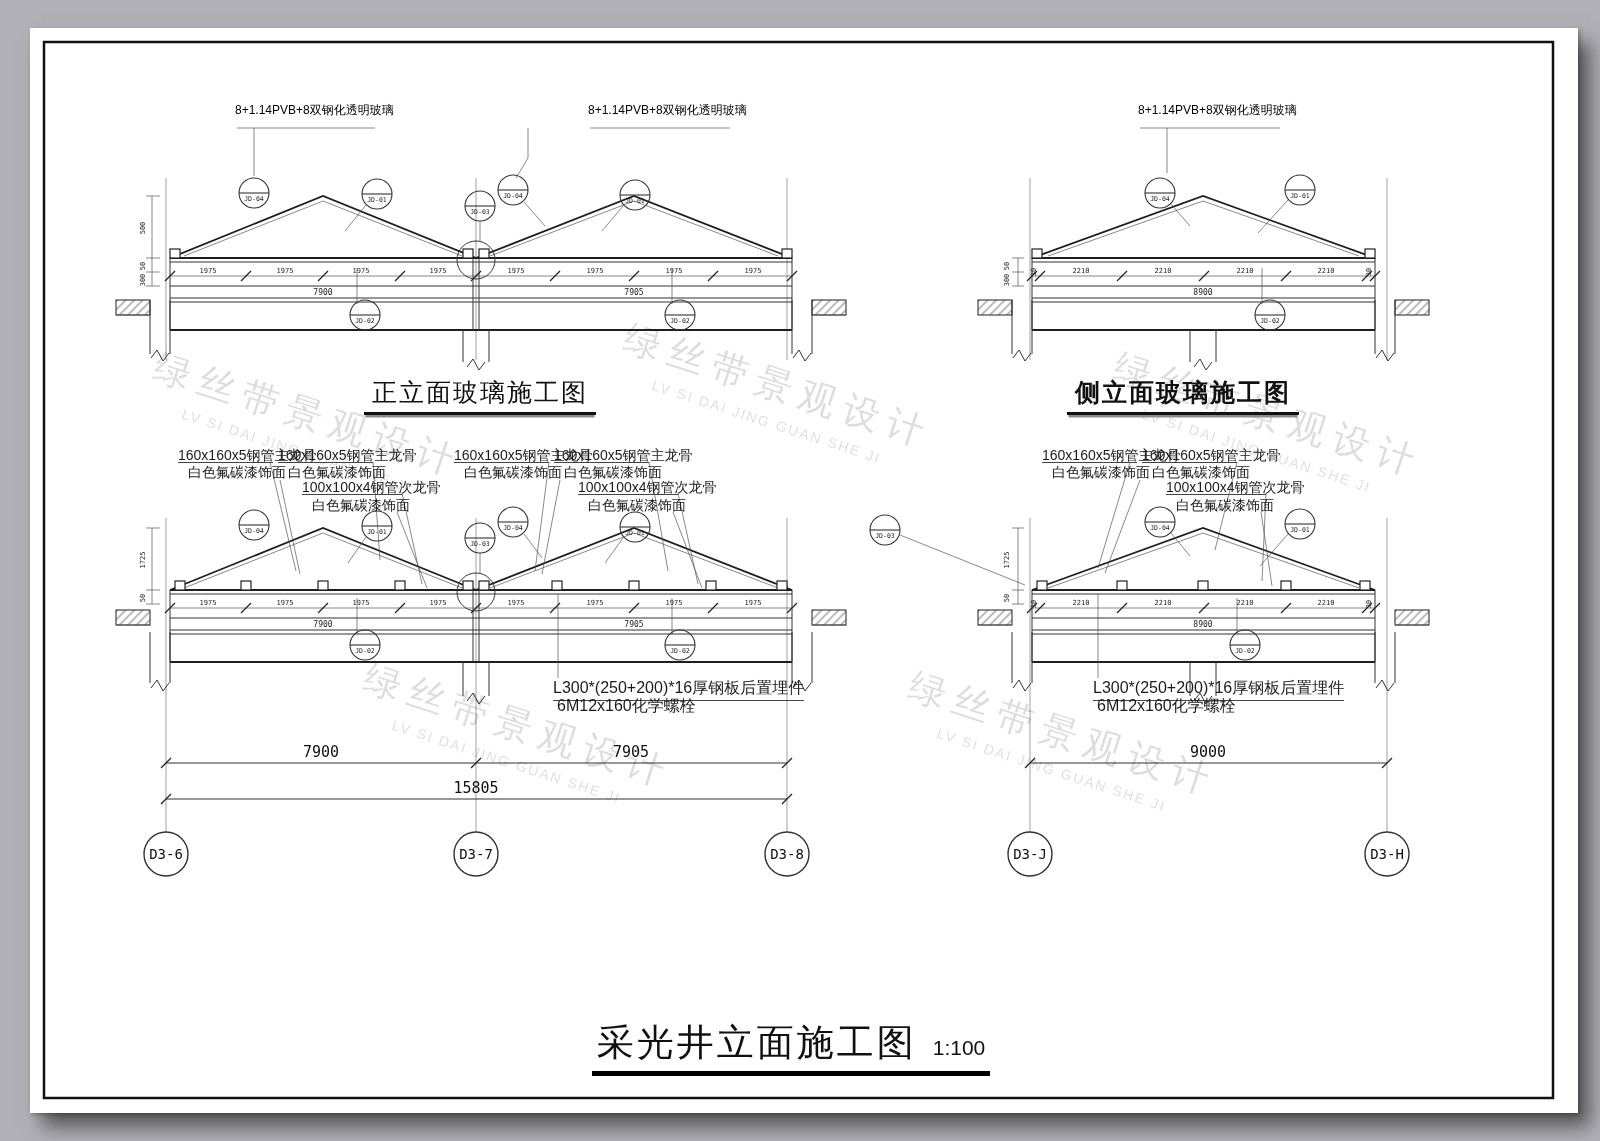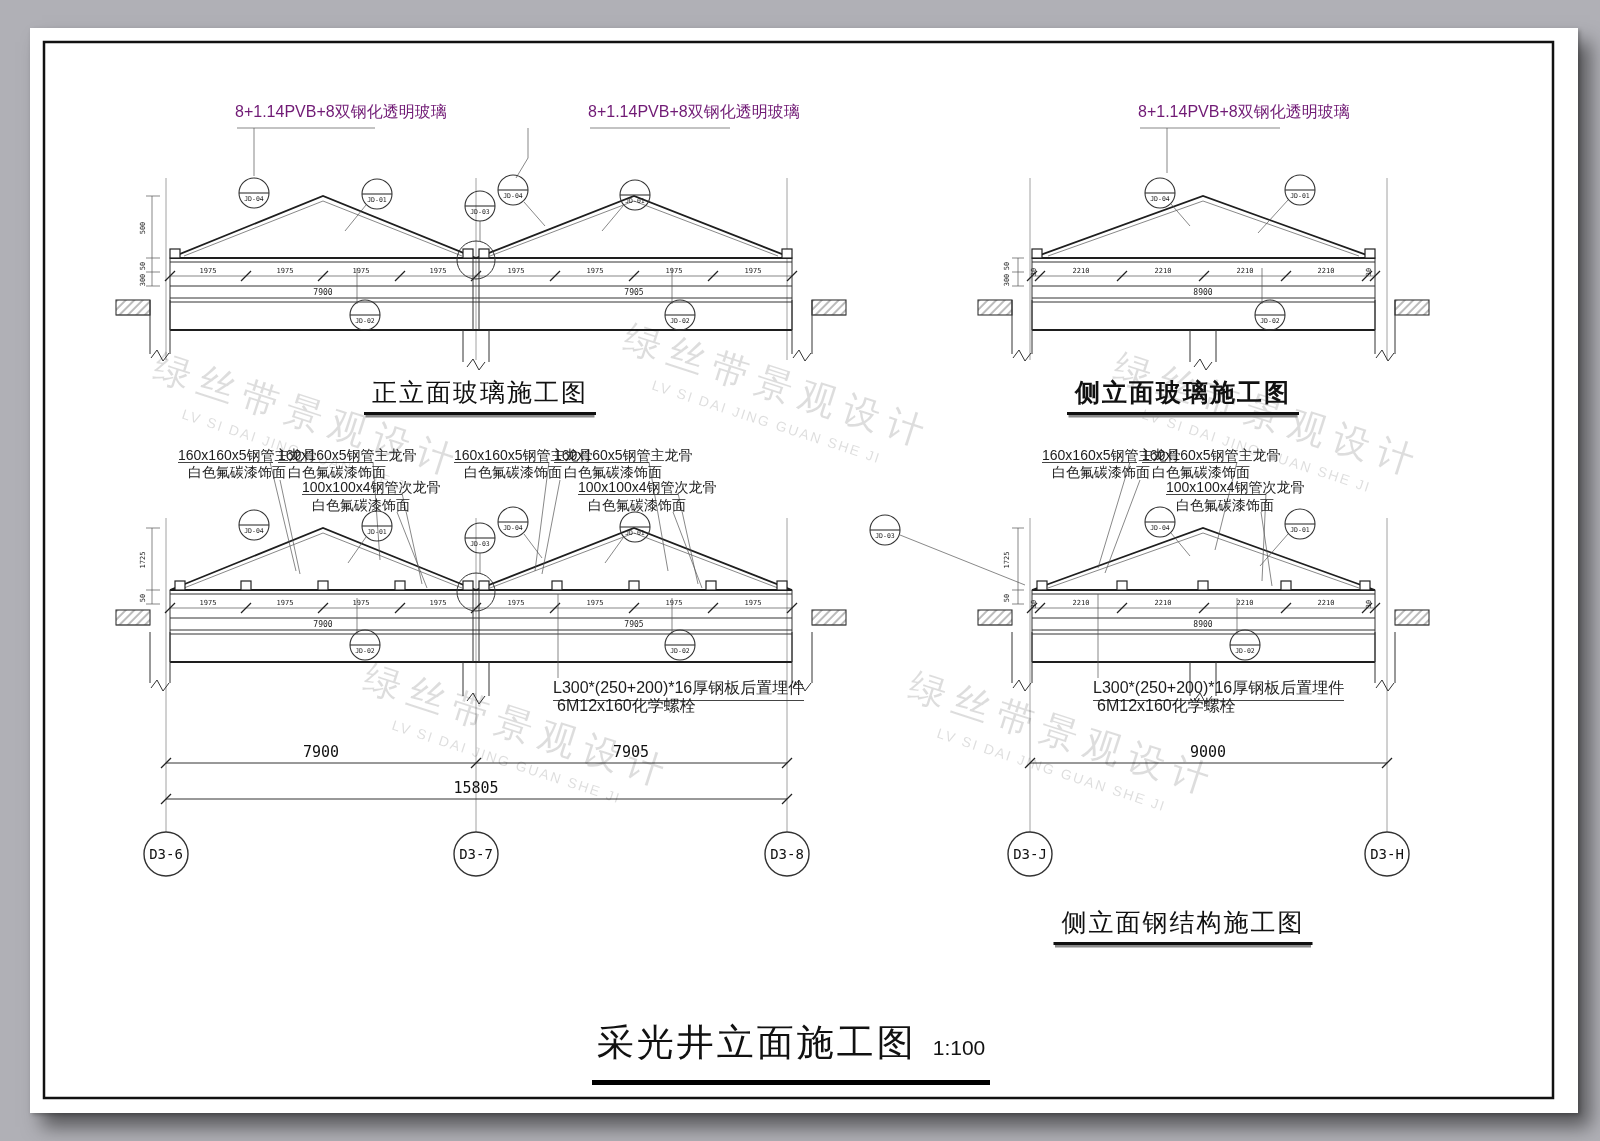--- a/index.html
+++ b/index.html
@@ -15,33 +15,33 @@
   }
   svg.cad{position:absolute;left:0;top:0;width:1548px;height:1085px;}
 
   
   .wm{position:absolute;transform:translate(-50%,-50%) rotate(18deg);
       text-align:center;color:#000;opacity:.13;pointer-events:none;z-index:1;}
   .wm .cn{font-size:37px;letter-spacing:9px;white-space:nowrap;display:block;}
   .wm .en{font-size:14px;letter-spacing:2px;white-space:nowrap;display:block;margin-top:4px;}
 
   
-  .note{position:absolute;font-size:16px;color:#701a75;white-space:nowrap;z-index:2;}
+  .note{position:absolute;font-size:12px;color:#000000;white-space:nowrap;z-index:2;}
   .ann{position:absolute;font-size:14px;color:#1c1c1c;white-space:nowrap;
        text-align:right;z-index:2;line-height:12px;}
   .ann.u{border-bottom:1px solid #444;padding-bottom:1px;}
   .emb{position:absolute;font-size:16px;color:#1c1c1c;white-space:nowrap;z-index:2;}
   .emb.u{border-bottom:1px solid #444;padding-bottom:1px;}
 
   .fig-title{position:absolute;transform:translateX(-50%);font-size:25px;color:#111;
              letter-spacing:2px;white-space:nowrap;z-index:2;}
   .fig-title span{display:inline-block;padding:0 8px 3px;border-bottom:3px solid #111;
                   box-shadow:0 4px 0 -1.5px #8a8a8a;}
   .main-title{position:absolute;left:562px;top:990px;width:398px;text-align:center;
-              border-bottom:5px solid #000;padding-bottom:12px;font-size:37px;color:#111;
+              border-bottom:5px solid #000;padding-bottom:3px;font-size:37px;color:#111;
               letter-spacing:3px;white-space:nowrap;z-index:2;}
   .main-title .scale{font-size:21px;letter-spacing:0;margin-left:16px;}
 
   
   text{font-family:"DejaVu Sans Mono","Liberation Sans",sans-serif;fill:#222;}
   .dim{font-size:7px;text-anchor:middle;}
   .dimv{font-size:7px;text-anchor:middle;}
   .sub{font-size:8px;text-anchor:middle;}
   .dimB{font-size:15px;text-anchor:middle;fill:#111;}
   .cod{font-size:6.5px;text-anchor:middle;}
@@ -428,21 +428,18 @@
   <div class="emb" style="left:527px;top:668px;">6M12x160化学螺栓</div>
   <div class="emb u" style="left:1063px;top:650px;">L300*(250+200)*16厚钢板后置埋件</div>
   <div class="emb" style="left:1067px;top:668px;">6M12x160化学螺栓</div>
 
   <div class="fig-title" style="left:450px;top:348px;font-family:Liberation Serif, serif;">
     <span>正立面玻璃施工图</span>
   </div>
   <div class="fig-title" style="left:1153px;top:348px;font-weight:bold;">
     <span>侧立面玻璃施工图</span>
   </div>
-  <div class="fig-title" style="left:1153px;top:878px;">
-    <span>侧立面钢结构施工图</span>
-  </div>
 
   <div class="main-title">
     <span>采光井立面施工图</span><span class="scale">1:100</span>
   </div>
 
 </div>
 
 </body></html>

